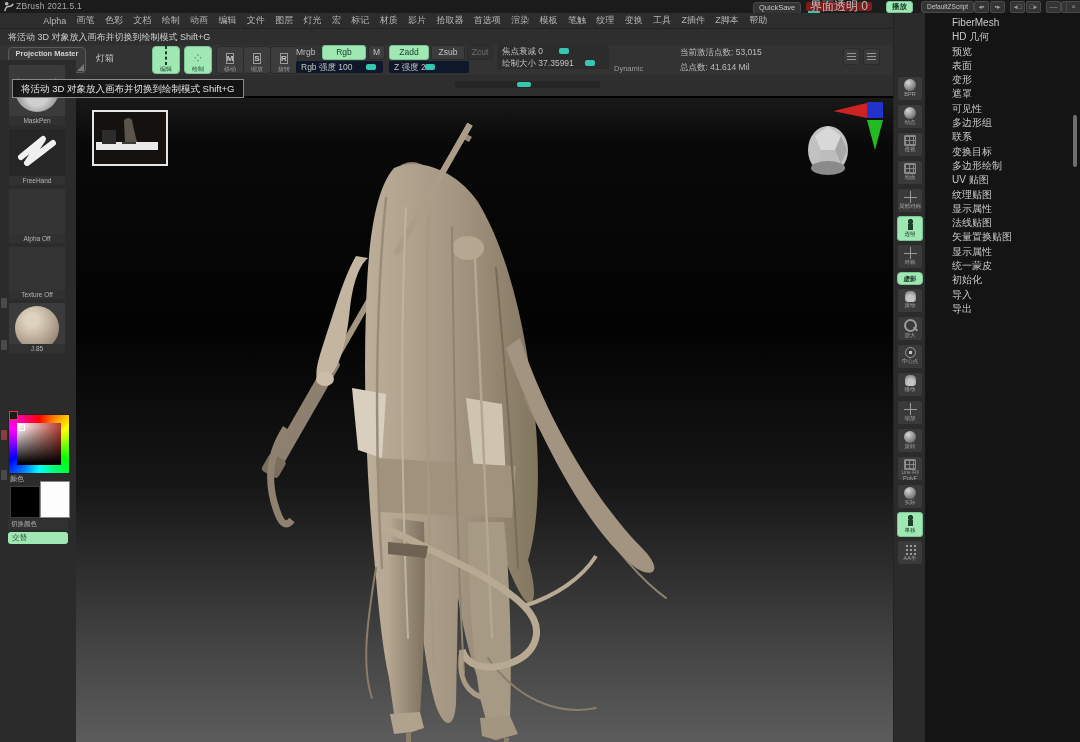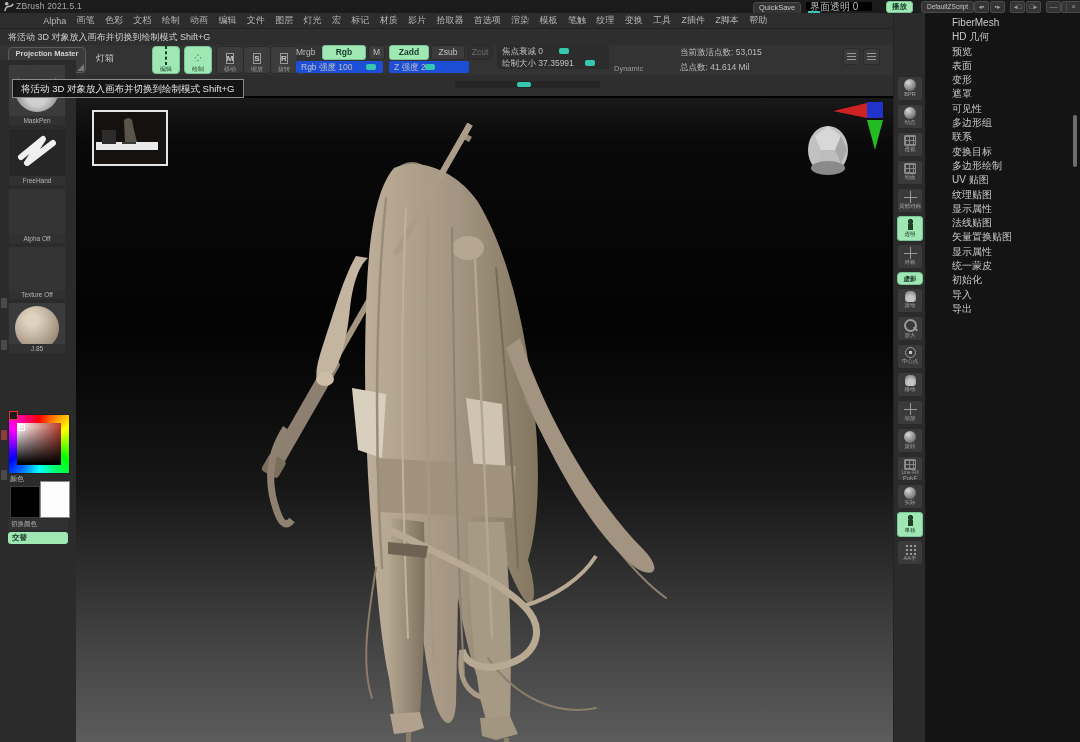--- a/index.html
+++ b/index.html
@@ -7,22 +7,22 @@
   .abs{position:absolute}
   
   #titlebar{left:0;top:0;width:1080px;height:13px;background:#1b1b1b;border-bottom:1px solid #111}
   #app-title{left:16px;top:1px;font-size:8.5px;color:#a9a9a9;letter-spacing:.2px}
   .zlogo{left:3px;top:1px;width:11px;height:11px}
   .tb-btn{height:10px;line-height:10px;background:#343434;border:1px solid #4a4a4a;border-radius:3px;
     color:#c6c6c6;font-size:7.5px;padding:0 5px;text-align:right}
   .tb-green{background:#9fe8b4;border-color:#7cc497;color:#173b28;font-weight:bold}
   .tb-ico{width:13px;height:10px;line-height:10px;background:#343434;border:1px solid #4a4a4a;border-radius:2px;
     color:#9a9a9a;font-size:7px;text-align:center}
-  #opacity-slider{left:806px;top:2px;width:62px;height:9px;background:#000000;border-radius:2px;
-    color:#bdbdbd;font-size:10px;line-height:9px;padding-left:4px}
+  #opacity-slider{left:806px;top:2px;width:62px;height:9px;background:#7f1d1d;border-radius:2px;
+    color:#bdbdbd;font-size:12px;line-height:9px;padding-left:4px}
   #opacity-notch{left:808px;top:11px;width:12px;height:2px;background:#35c7b0}
   
   #menubar{left:0;top:13px;width:893px;height:16px;background:#2d2d2d;border-bottom:1px solid #232323;
     display:flex;align-items:center;padding-left:38px;box-sizing:border-box}
   .menu-item{font-size:9px;color:#b6b6b6;padding:0 5.2px;white-space:nowrap}
   
   #hintrow{left:0;top:29px;width:893px;height:16px;background:#2e2e2e}
   #hint-text{left:8px;top:2px;font-size:9px;color:#cfcfcf}
   
   #toolbar{left:0;top:45px;width:893px;height:30px;background:#333;border-bottom:1px solid #262626}
@@ -34,23 +34,23 @@
   .mode-btn{top:1px;width:26px;height:26px;border-radius:4px;background:#3c3c3c;border:1px solid #2a2a2a;text-align:center}
   .mode-btn.on{background:#9fe8b4;border-color:#7cc497}
   .mode-lab{display:block;font-size:6px;line-height:6px;color:#9f9f9f;margin-top:1px}
   .mode-btn.on .mode-lab{color:#1c3b2a}
   .g-rect{border:1.5px dashed #1c3b2a;width:12px;height:9px;margin:4px auto 0}
   .g-dots{margin-top:3px;color:#1c3b2a;font-size:9px;line-height:10px}
   .g-letter{margin:2px auto 0;width:12px;height:11px;border:1px solid #9a9a9a;color:#c9c9c9;
     font-size:8px;font-weight:bold;line-height:11px}
   .pill{height:13px;line-height:13px;border-radius:3px;background:#3c3c3c;border:1px solid #2a2a2a;
     color:#c2c2c2;font-size:8.5px;text-align:center}
-  .pill.on{background:#9fe8b4;border-color:#7cc497;color:#173b28;font-weight:bold}
+  .pill.on{background:#9fe8b4;border-color:#7cc497;color:#173b28;font-weight:normal}
   .pill.dis{color:#6e6e6e}
-  .slider{height:12px;background:#1d4ed8;border-radius:2px;color:#c0c0c0;font-size:8.5px;line-height:12px;
+  .slider{height:12px;background:#0f172a;border-radius:2px;color:#c0c0c0;font-size:8.5px;line-height:12px;
     padding-left:5px;box-sizing:border-box}
   .notch{position:absolute;top:3px;width:10px;height:6px;background:#35c7b0;border-radius:2px}
   .info-txt{font-size:8.5px;color:#bdbdbd;white-space:nowrap}
   #dynamic-lab{font-size:7.5px;color:#9a9a9a;}
   .tbr-ico{top:3px;width:15px;height:15px;background:#3a3a3a;border:1px solid #2b2b2b;border-radius:3px}
   .tbr-ico i{display:block;margin:3px auto 0;width:9px;height:8px;
     background:repeating-linear-gradient(0deg,#999 0 1px,transparent 1px 3px)}
   #mini-track{left:455px;top:81px;width:145px;height:7px;background:#252525;border-radius:3px}
   #mini-handle{left:62px;top:1px;width:14px;height:5px;background:#35c7b0;border-radius:2px;position:absolute}
   
@@ -68,21 +68,21 @@
     conic-gradient(#f00,#ff0,#0f0,#0ff,#00f,#f0f,#f00);border:1px solid #222}
   #sv-square{position:absolute;left:8px;top:8px;width:44px;height:42px;
     background:linear-gradient(to top,#000 4%,rgba(0,0,0,0) 90%),linear-gradient(to right,#fff,#b03a2e)}
   #sv-cursor{position:absolute;left:9px;top:9px;width:5px;height:5px;border:1px solid #fff}
   #picker-flag{position:absolute;left:0px;top:-4px;width:7px;height:7px;border:1.5px solid #e33;background:#1a1a1a}
   #swatch-main{left:10px;top:420px;width:28px;height:30px;background:#000;border:1px solid #3c3c3c}
   #swatch-sec{left:40px;top:415px;width:28px;height:35px;background:#fdfdfd;border:1px solid #888}
   #switchcolor-lab{left:8px;top:453px;width:60px;font-size:6.5px;color:#b0b0b0;background:#313131;
     text-align:left;padding:1px 0 1px 3px;box-sizing:border-box}
   #alt-btn{left:8px;top:466px;width:60px;height:12px;background:#9fe8b4;border-radius:3px;
-    color:#1c3b2a;font-size:7.5px;line-height:12px;text-align:left;padding-left:4px;box-sizing:border-box;font-weight:bold}
+    color:#1c3b2a;font-size:7.5px;line-height:12px;text-align:left;padding-left:4px;box-sizing:border-box;font-weight:normal}
   .edge-ico{left:1px;width:6px;height:10px;background:#4a4a4a;border-radius:1px}
   
   #canvas{left:76px;top:96px;width:817px;height:646px;border-top:2px solid #000;box-sizing:border-box;
     background:linear-gradient(180deg,#191919 0%,#090909 7%,#030303 36%,#161616 60%,#454545 86%,#5c5c5c 100%)}
   #thumb-box{left:16px;top:12px;width:72px;height:52px;border:2px solid #e6e6e6;background:#161310;position:absolute}
   #axis-widget{right:4px;top:2px;position:absolute}
   #camview{right:42px;top:26px;position:absolute}
   
   #tooltip{left:12px;top:79px;height:17px;line-height:17px;background:rgba(18,18,18,.95);
     border:1px solid #8a8a8a;color:#e2e2e2;font-size:9.5px;padding:0 8px;white-space:nowrap;z-index:60}

